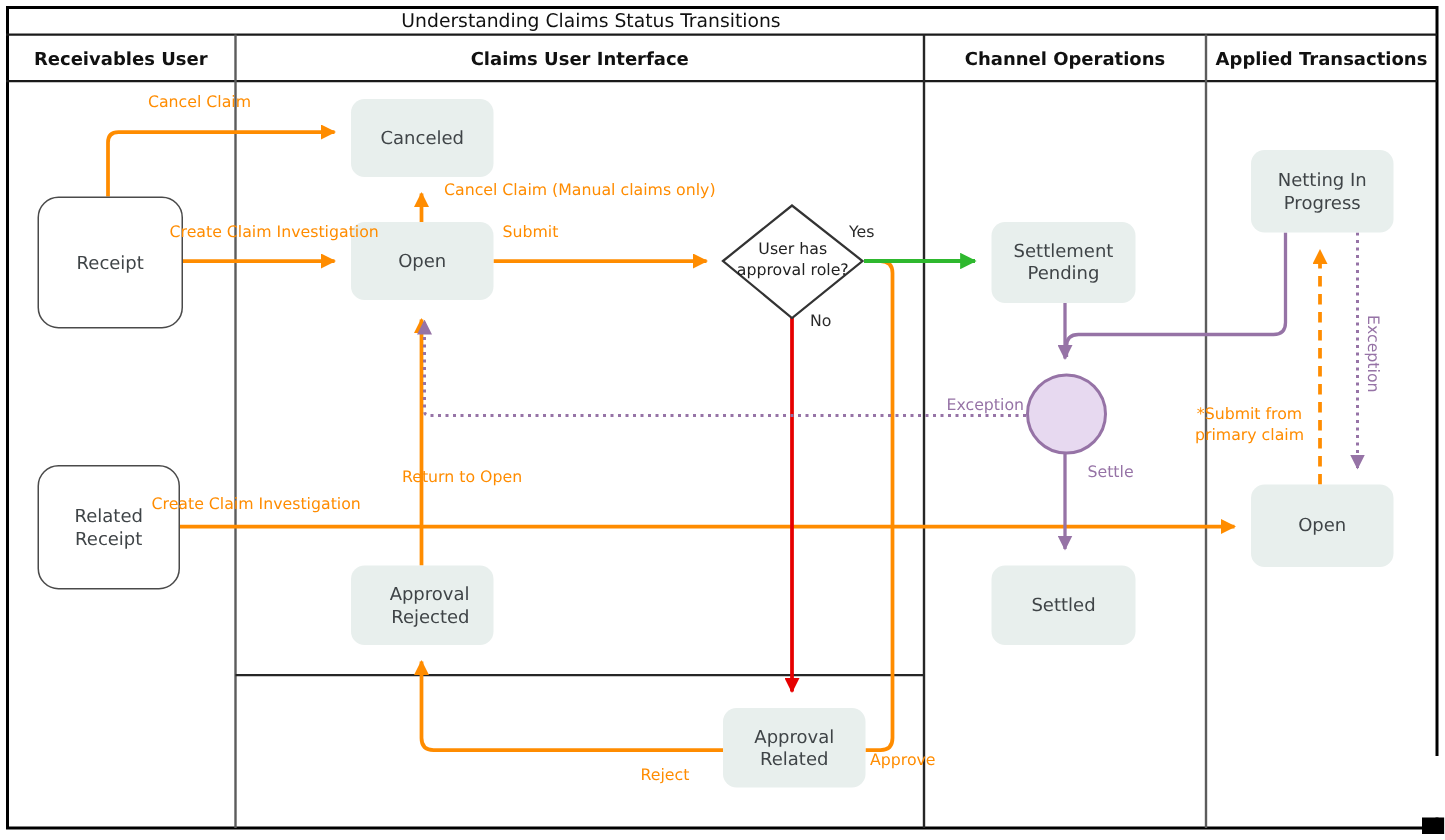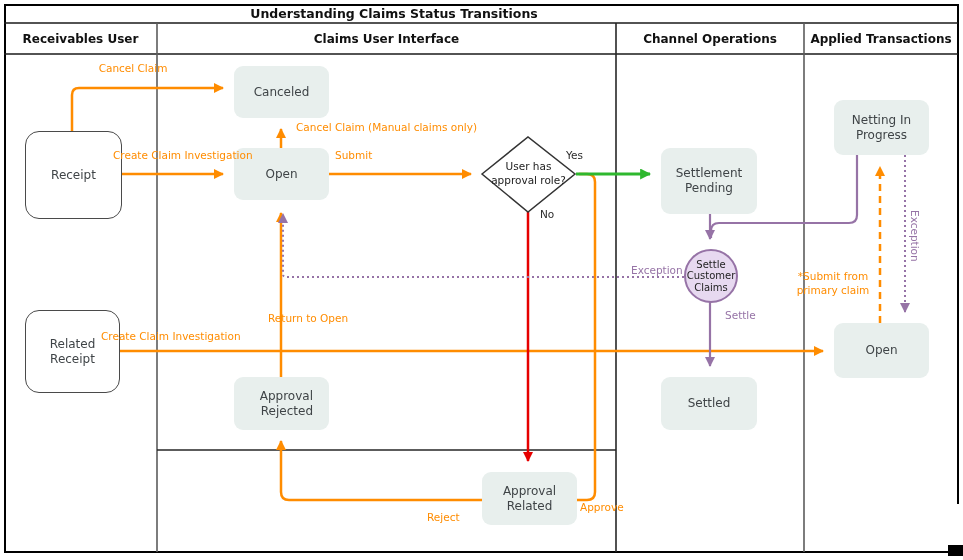--- a/index.html
+++ b/index.html
@@ -11,21 +11,21 @@
         background:#e8efed;border-radius:9px;color:#3f4447;font-size:12px;line-height:1.25;}
   .term{background:#fff;border:1.6px solid #4a4a4a;border-radius:14px;}
   .lbl{font-size:10.5px;white-space:nowrap;z-index:2;position:absolute;}
   .lbl.orange{color:#ff8c00;}
   .lbl.purple{color:#9673a6;}
   .lbl.dark{color:#2b2b2b;}
   .lbl.center{text-align:center;white-space:normal;line-height:1.3;}
   .header{position:absolute;top:23px;height:31px;display:flex;align-items:center;
           justify-content:center;font-weight:bold;font-size:12px;color:#111;z-index:2;}
   #title{position:absolute;left:4px;top:4px;width:780px;height:19px;display:flex;
-         align-items:center;justify-content:center;font-weight:bold;font-size:12.5px;color:#111;z-index:2;}
+         align-items:center;justify-content:center;font-weight:normal;font-size:12.5px;color:#111;z-index:2;}
   .overlabel{position:absolute;z-index:3;display:flex;align-items:center;justify-content:center;
              text-align:center;color:#222;}
   #notch-white{position:absolute;left:949px;top:504px;width:14px;height:41px;background:#fff;z-index:4;}
   #notch-black{position:absolute;left:948px;top:545px;width:15px;height:11px;background:#000;z-index:5;}
 </style>
 </head>
 <body>
 
 <div id="stage">
 
@@ -81,27 +81,26 @@
   <div class="header" style="left:157px;width:459px;text-align:right;">Claims User Interface</div>
   <div class="header" style="left:616px;width:188px;">Channel Operations</div>
   <div class="header" style="left:804px;width:154px;">Applied Transactions</div>
 
   <div class="abs node term" style="left:25px;top:131px;width:95px;height:86px;">Receipt</div>
   <div class="abs node term" style="left:25px;top:310px;width:95px;height:83px;padding:0 14px;box-sizing:border-box;">Related Receipt</div>
   <div class="abs node" style="left:234px;top:66px;width:95px;height:52px;">Canceled</div>
   <div class="abs node" style="left:234px;top:148px;width:95px;height:52px;">Open</div>
   <div class="abs node" style="left:234px;top:377px;width:95px;height:53px;padding:0 16px;box-sizing:border-box;text-align:right;">Approval Rejected</div>
   <div class="abs node" style="left:482px;top:472px;width:95px;height:53px;padding:0 16px;box-sizing:border-box;">Approval Related</div>
-  <div class="abs node" style="left:661px;top:148px;width:96px;height:66px;padding:0 10px;box-sizing:border-box;">Settlement Pending</div>
+  <div class="abs node" style="left:661px;top:148px;width:96px;height:54px;padding:0 10px;box-sizing:border-box;">Settlement Pending</div>
   <div class="abs node" style="left:661px;top:377px;width:96px;height:53px;">Settled</div>
   <div class="abs node" style="left:834px;top:100px;width:95px;height:55px;padding:0 14px;box-sizing:border-box;">Netting In Progress</div>
   <div class="abs node" style="left:834px;top:323px;width:95px;height:55px;">Open</div>
 
   <div class="overlabel" style="left:486px;top:153px;width:85px;height:42px;font-size:10.5px;line-height:1.3;">User has approval role?</div>
-  <div class="overlabel" style="left:683px;top:251px;width:56px;height:50px;font-size:10px;line-height:1.12;">Settle Customer Claims</div>
 
   <div class="lbl orange center" style="left:97px;top:62px;width:72px;">Cancel Claim</div>
   <div class="lbl orange" style="left:113px;top:149px;">Create Claim Investigation</div>
   <div class="lbl orange" style="left:296px;top:121px;">Cancel Claim (Manual claims only)</div>
   <div class="lbl orange" style="left:335px;top:149px;">Submit</div>
   <div class="lbl dark" style="left:566px;top:149px;">Yes</div>
   <div class="lbl dark" style="left:540px;top:208px;">No</div>
   <div class="lbl orange" style="left:580px;top:501px;">Approve</div>
   <div class="lbl orange" style="left:427px;top:511px;">Reject</div>
   <div class="lbl orange" style="left:268px;top:312px;">Return to Open</div>

